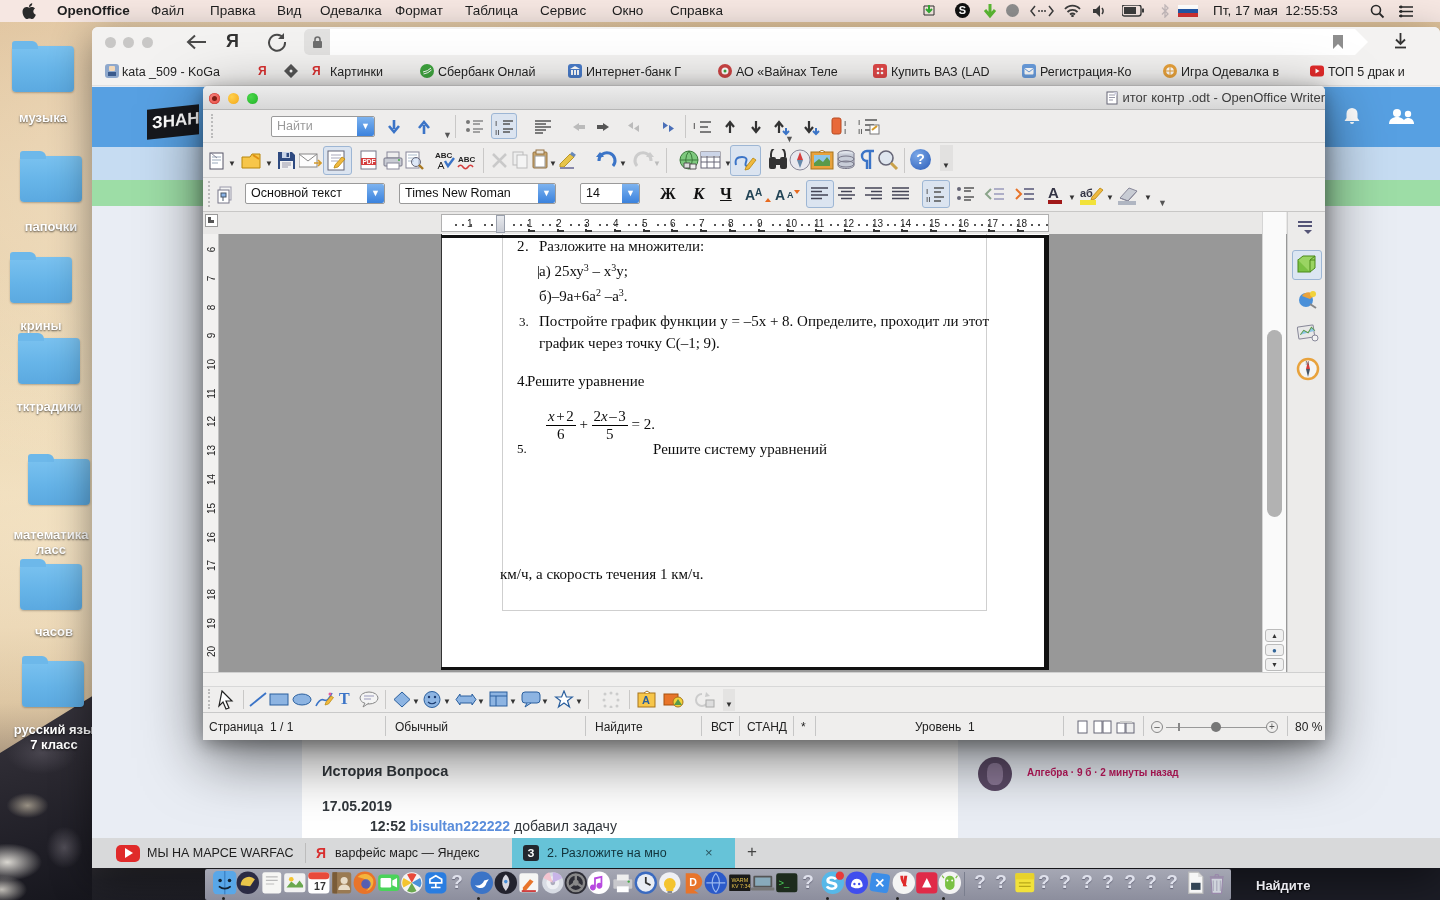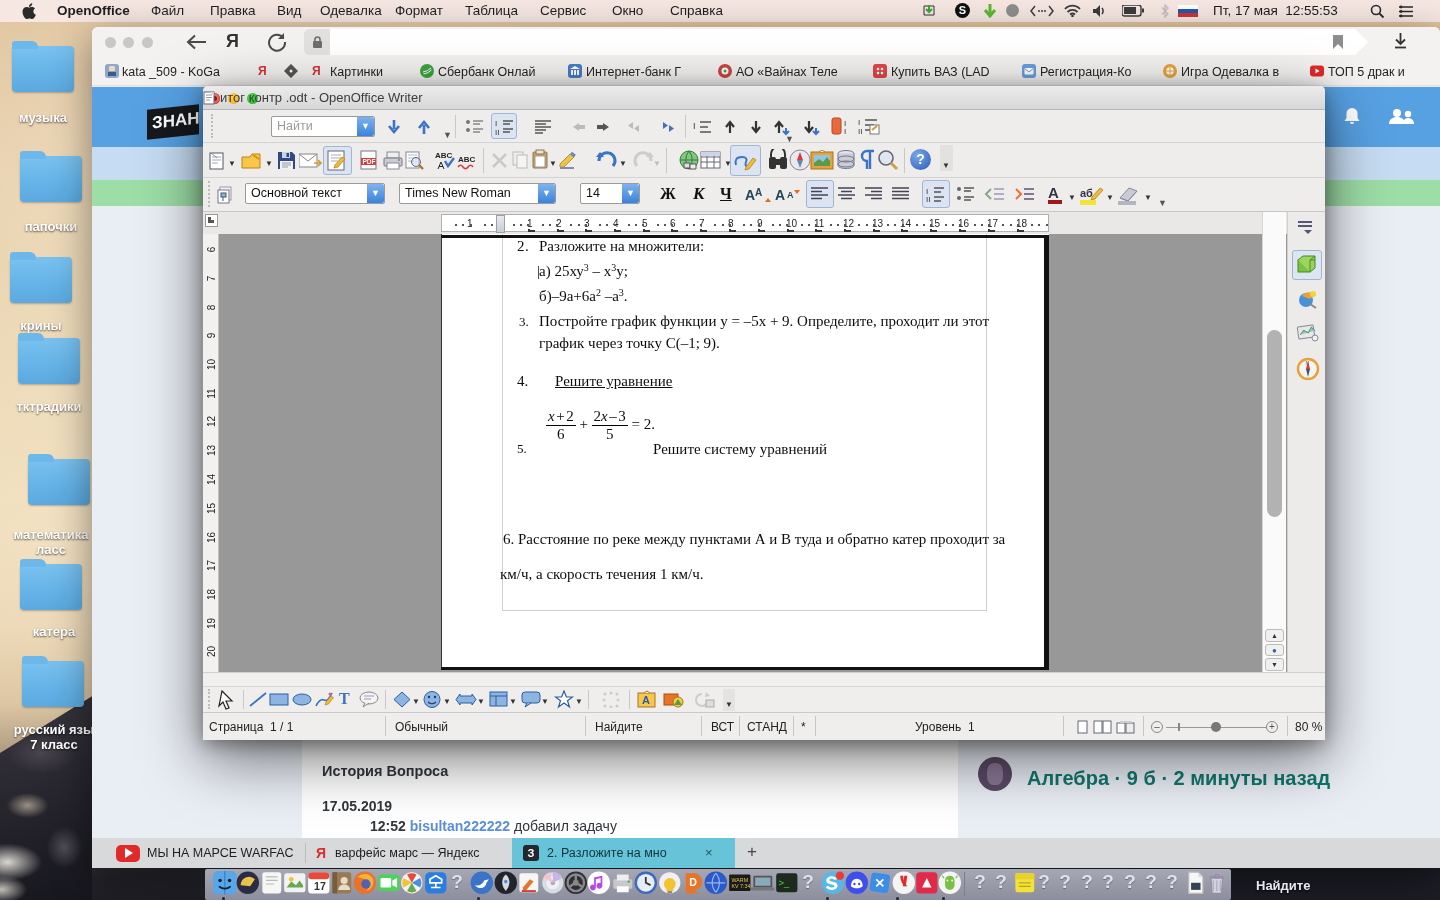--- a/index.html
+++ b/index.html
@@ -29,21 +29,21 @@
 #browser{position:absolute;left:92px;top:27px;width:1348px;height:841px;border-radius:6px 6px 0 0;background:#f4f3f2;box-shadow:0 12px 40px rgba(0,0,0,.45)}
 #btoolbar{position:absolute;left:0;top:0;width:1348px;height:30px;border-radius:6px 6px 0 0;background:#f3f2f1}
 #bbookmarks{position:absolute;left:0;top:30px;width:1348px;height:29px;background:#f3f2f1;border-bottom:1px solid #e2e1e0;font-size:12.5px;color:#242424}
 .bmi{position:absolute;top:8px;white-space:nowrap}
 #bcontent{position:absolute;left:0;top:59px;width:1348px;height:752px;background:#e9edf4;overflow:hidden}
 #btabs{position:absolute;left:0;top:811px;width:1348px;height:30px;background:#d8d9da;font-size:12.5px;color:#2e2e2e}
 
 #oo{position:absolute;left:203px;top:86px;width:1122px;height:654px;border-radius:5px 5px 0 0;background:#ededed;box-shadow:0 18px 60px rgba(0,0,0,.55),0 4px 18px rgba(0,0,0,.35);font-size:12px}
 #ootitle{position:absolute;left:0;top:0;width:1122px;height:24px;border-radius:5px 5px 0 0;background:linear-gradient(#ececec,#d7d7d7);border-bottom:1px solid #b6b6b6}
 .tl{position:absolute;top:6.5px;width:11px;height:11px;border-radius:50%}
-#ootitle .t{position:absolute;top:4px;width:100%;text-align:left;color:#3c3c3c;font-size:13px}
+#ootitle .t{position:absolute;top:4px;width:100%;text-align:right;color:#3c3c3c;font-size:13px}
 .oobar{position:absolute;left:0;width:1122px;background:#eeedec}
 .combo{position:absolute;height:21px;background:#fff;border:1px solid #9a9a9a;border-radius:2px;font-size:12.5px;color:#111;padding:2px 0 0 5px}
 .combo .db{position:absolute;right:0;top:0;width:17px;height:19px;background:linear-gradient(#7db3ef,#3b82dd);border-radius:0 2px 2px 0;color:#fff;font-size:9px;text-align:center;line-height:19px}
 .sep{position:absolute;width:1px;background:#c9c8c7}
 .pressed{background:#dbe4f0;border:1px solid #9db6d4;border-radius:3px}
 
 #hruler{position:absolute;left:0;top:126px;width:1122px;height:22px;background:#e9e8e7}
 #hrulerw{position:absolute;left:238px;top:2px;width:608px;height:18px;background:#fff;border:1px solid #b0b0b0}
 .rnum{position:absolute;top:3px;font-size:10px;color:#222}
 .rtick{position:absolute;top:9px;width:2px;height:2px;background:#555}
@@ -83,21 +83,21 @@
 <div class="flab" style="left:-12px;top:110px">музыка</div>
 <div class="fold" style="left:20px;top:156px"></div>
 <div class="flab" style="left:-4px;top:219px">папочки</div>
 <div class="fold" style="left:10px;top:257px"></div>
 <div class="flab" style="left:-14px;top:318px">крины</div>
 <div class="fold" style="left:18px;top:338px"></div>
 <div class="flab" style="left:-6px;top:399px">тктрадики</div>
 <div class="fold" style="left:28px;top:459px"></div>
 <div class="flab" style="left:-4px;top:527px">математика<br>ласс</div>
 <div class="fold" style="left:20px;top:564px"></div>
-<div class="flab" style="left:-1px;top:624px">катера</div>
+<div class="flab" style="left:-1px;top:624px">часов</div>
 <div class="fold" style="left:22px;top:661px"></div>
 <div class="flab" style="left:-1px;top:722px">русский язы<br>7 класс</div>
 <div id="menubar">
 <svg class="abs" style="left:22px;top:3px" width="14" height="16">
         <path d="M11.3 8.6c0-2 1.6-3 1.7-3.1-.9-1.4-2.4-1.6-2.9-1.6-1.2-.1-2.4.7-3 .7-.6 0-1.6-.7-2.6-.7-1.3 0-2.6.8-3.3 2-1.4 2.5-.4 6.1 1 8.1.7 1 1.5 2.1 2.6 2 1 0 1.4-.6 2.7-.6 1.2 0 1.6.6 2.7.6 1.1 0 1.8-1 2.5-2 .8-1.1 1.1-2.2 1.1-2.3 0 0-2.4-.9-2.5-3.1zM9.4 2.8c.6-.7 1-1.6.8-2.6-.8 0-1.8.6-2.4 1.3-.5.6-1 1.6-.8 2.5.9.1 1.8-.5 2.4-1.2z" fill="#2a2a2a"></path>
       </svg>
 <div class="mi" style="left:57px"><b>OpenOffice</b></div>
 <div class="mi" style="left:151px">Файл</div>
 <div class="mi" style="left:210px">Правка</div>
 <div class="mi" style="left:277px">Вид</div>
@@ -255,21 +255,21 @@
           <path d="M15.5 16c.5-4 3-6 5.5-6 3 0 6 2 6 6z" fill="#fff"></path>
         </svg>
 <div class="abs" style="left:0;top:120px;width:1348px;height:632px;background:#e9edf4"></div>
 <div class="abs" style="left:210px;top:654px;width:656px;height:98px;background:#fff"></div>
 <div class="abs" style="left:230px;top:677px;font-size:14.5px;font-weight:bold;color:#32373c">История Вопроса</div>
 <div class="abs" style="left:230px;top:712px;font-size:14px;font-weight:bold;color:#32373c">17.05.2019</div>
 <div class="abs" style="left:278px;top:732px;font-size:14px;color:#32373c"><b>12:52</b> <span style="color:#5b8edc;font-weight:bold">bisultan222222</span> добавил задачу</div>
 <div class="abs" style="left:886px;top:671px;width:34px;height:34px;border-radius:50%;background:#5b4a66;overflow:hidden">
           <div style="position:absolute;left:9px;top:6px;width:16px;height:22px;background:#8a7795;border-radius:40%"></div>
         </div>
-<div class="abs" style="left:935px;top:681px;font-size:20px;font-weight:bold;color:#0f766e">Алгебра · 9 б · 2 минуты назад</div>
+<div class="abs" style="left:935px;top:681px;font-size:10px;font-weight:bold;color:#be185d">Алгебра · 9 б · 2 минуты назад</div>
 </div>
 <div id="btabs">
 <div class="abs" style="left:24px;top:7px;width:24px;height:17px;background:#e02a2a;border-radius:5px"></div>
 <div class="abs" style="left:33px;top:10px;width:0;height:0;border-left:8px solid #fff;border-top:5.5px solid transparent;border-bottom:5.5px solid transparent"></div>
 <div class="abs" style="left:55px;top:8px;color:#1e1e1e">МЫ НА МАРСЕ WARFAC</div>
 <div class="abs" style="left:213px;top:5px;width:1px;height:20px;background:#bcbcbc"></div>
 <div class="abs" style="left:224px;top:7px;color:#d82f2f;font-weight:bold;font-size:14px">Я</div>
 <div class="abs" style="left:243px;top:8px;color:#1e1e1e">варфейс марс — Яндекс</div>
 <div class="abs" style="left:420px;top:0;width:223px;height:30px;background:#66c3d8"></div>
 <div class="abs" style="left:431px;top:7px;width:16px;height:16px;background:#23272e;border-radius:3px;color:#fff;font-size:11px;font-weight:bold;text-align:center;line-height:16px">З</div>
@@ -714,27 +714,26 @@
 <div class="vnum" style="top:384px">19</div>
 <div class="vnum" style="top:412px">20</div>
 </div>
 <div id="doctext">
 <div class="ln" style="left:314px;top:4px;"><span style="letter-spacing:.5px">2.</span></div>
 <div class="ln" style="left:336px;top:4px;">Разложите на множители:</div>
 <div class="ln" style="left:334px;top:29px;">|</div>
 <div class="ln" style="left:336px;top:29px;">а) 25ху<sup>3</sup> – х<sup>3</sup>у;</div>
 <div class="ln" style="left:336px;top:54px;">б)–9а+6а<sup>2</sup> –а<sup>3</sup>.</div>
 <div class="ln" style="left:316px;top:80px;font-size:13px">3.</div>
-<div class="ln" style="left:336px;top:79px;">Постройте график функции у = –5х + 9. Определите, проходит ли этот</div>
+<div class="ln" style="left:336px;top:79px;">Постройте график функции у = –5х + 8. Определите, проходит ли этот</div>
 <div class="ln" style="left:336px;top:101px;">график через точку С(–1; 9).</div>
 <div class="ln" style="left:314px;top:139px;">4.</div>
-<div class="ln" style="left:352px;top:139px;text-decoration:underline;">Решите уравнение</div>
+<div class="ln" style="left:324px;top:139px;">Решите уравнение</div>
 <div class="ln" style="left:314px;top:207px;font-size:13px">5.</div>
 <div class="ln" style="left:450px;top:207px;">Решите систему уравнений</div>
-<div class="ln" style="left:300px;top:297px;">6. Расстояние по реке между пунктами А и В туда и обратно катер проходит за</div>
 <div class="ln" style="left:297px;top:332px;">км/ч, а скорость течения 1 км/ч.</div>
 <div class="ln" style="left:343px;top:174px"><span style="display:inline-block;text-align:center;vertical-align:middle"><span style="display:block;padding:0 2px;border-bottom:1.5px solid #000"><i>х</i><span style="margin:0 1.5px">+</span>2</span><span style="display:block">6</span></span><span> + </span><span style="display:inline-block;text-align:center;vertical-align:middle"><span style="display:block;padding:0 2px;border-bottom:1.5px solid #000">2<i>х</i><span style="margin:0 1.5px">–</span>3</span><span style="display:block">5</span></span><span> = 2.</span></div>
 </div>
 </div>
 <div id="oscroll">
         <div id="othumb"></div>
 <div class="abs" style="left:2px;top:417px;width:19px;height:13px;background:#f0f0f0;border:1px solid #bbb;border-radius:3px;text-align:center;font-size:7px;color:#333;line-height:11px">▲<br>▲</div>
 <div class="abs" style="left:2px;top:432px;width:19px;height:12px;background:#f0f0f0;border:1px solid #bbb;border-radius:3px;text-align:center;font-size:8px;color:#369;line-height:12px">●</div>
 <div class="abs" style="left:2px;top:446px;width:19px;height:13px;background:#f0f0f0;border:1px solid #bbb;border-radius:3px;text-align:center;font-size:7px;color:#333;line-height:11px">▼<br>▼</div>
 </div>

